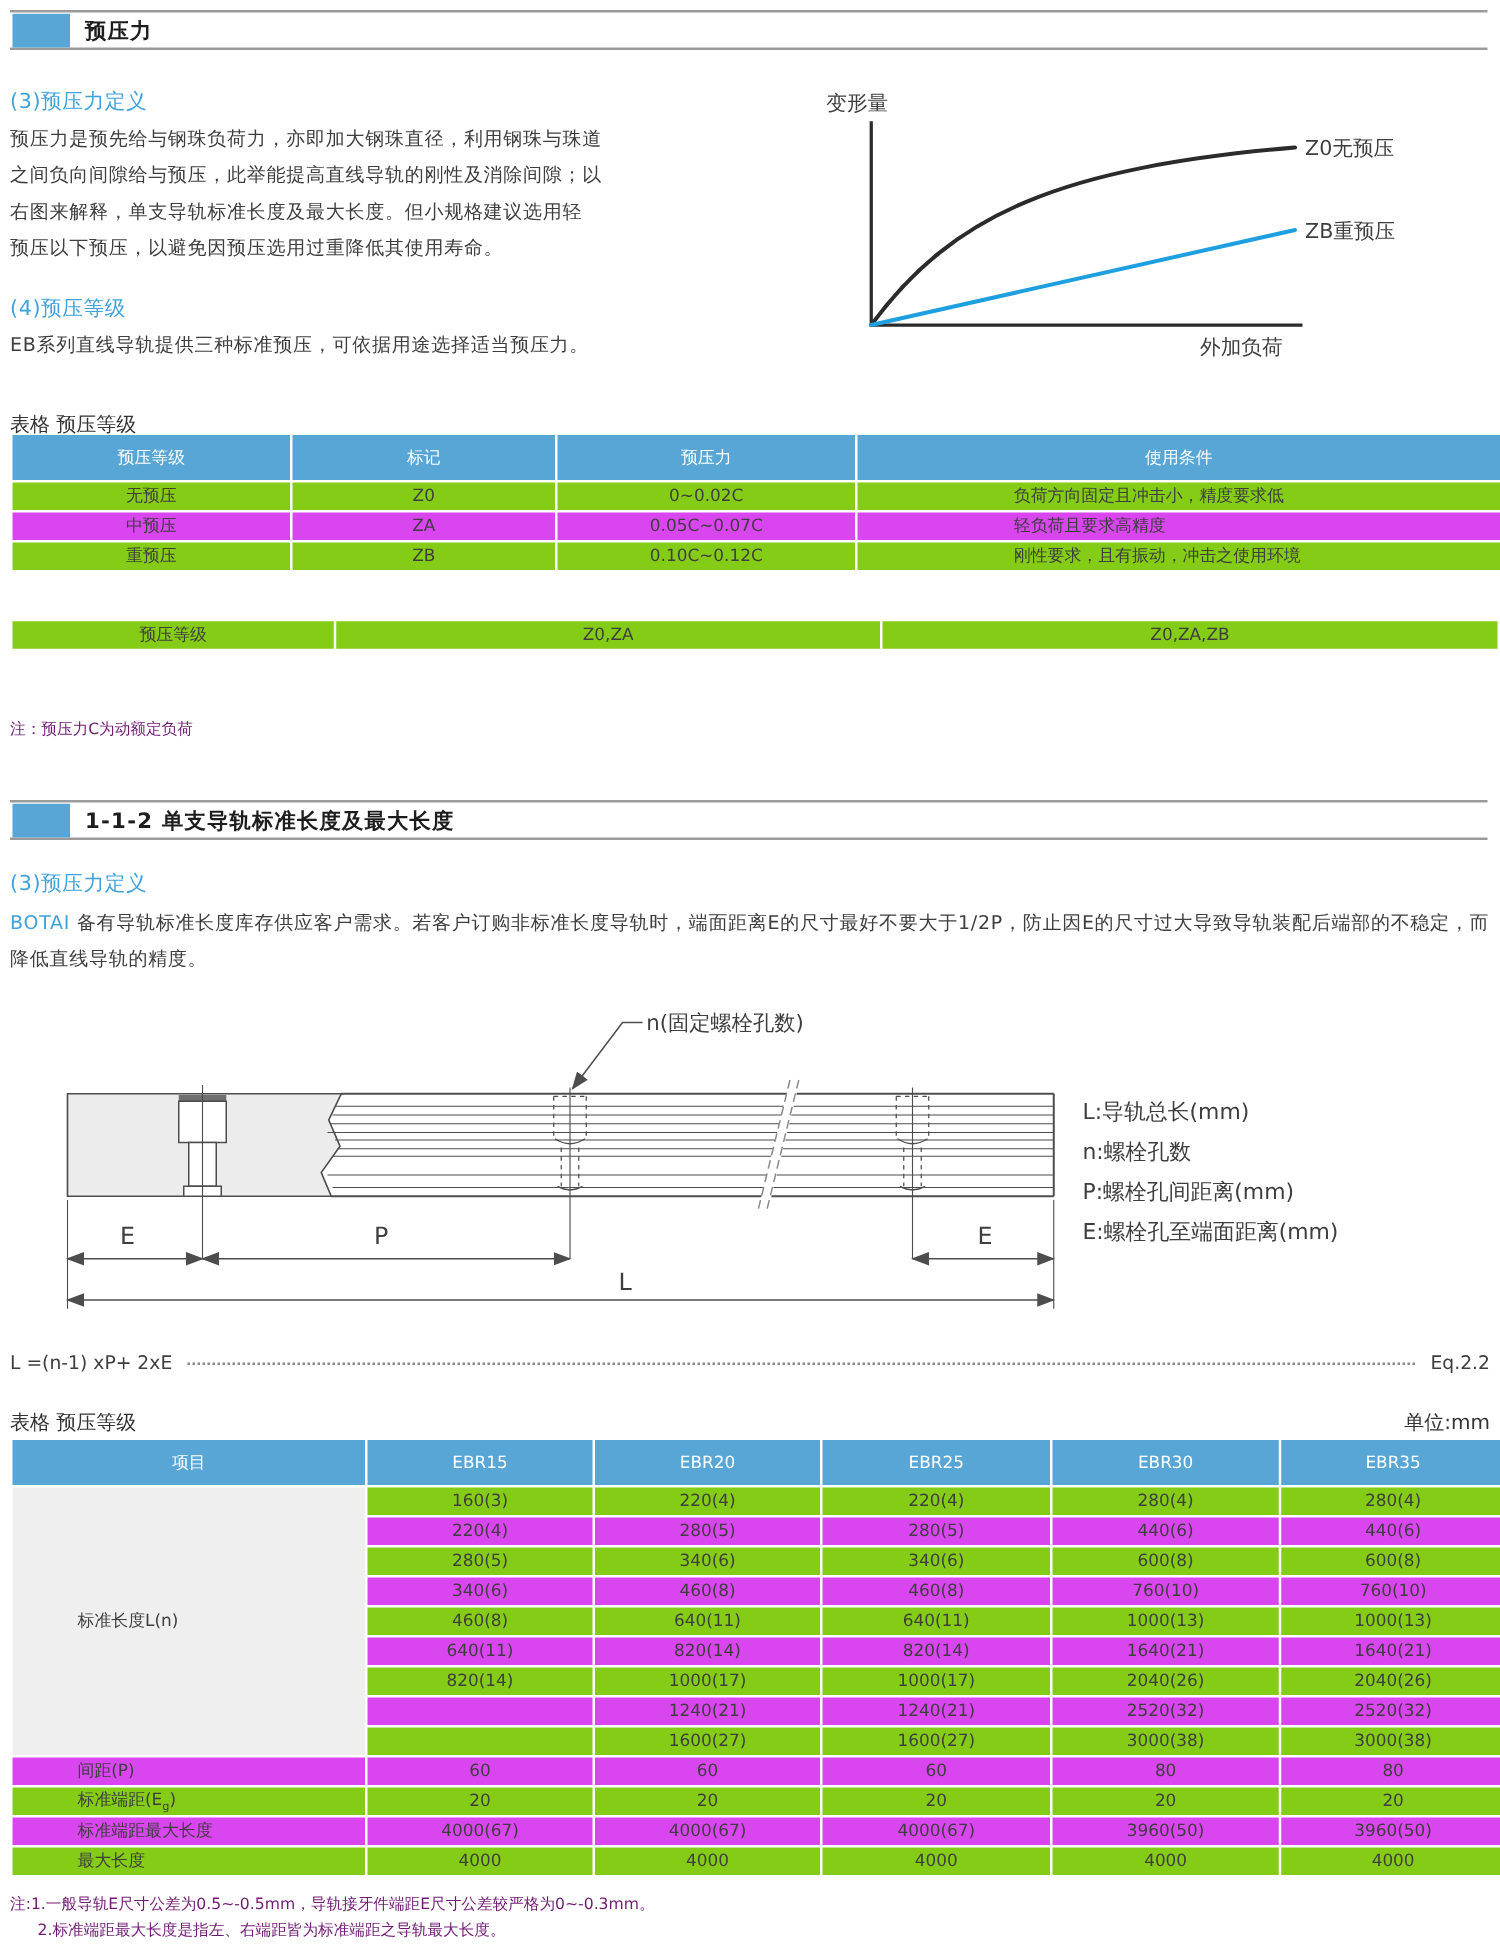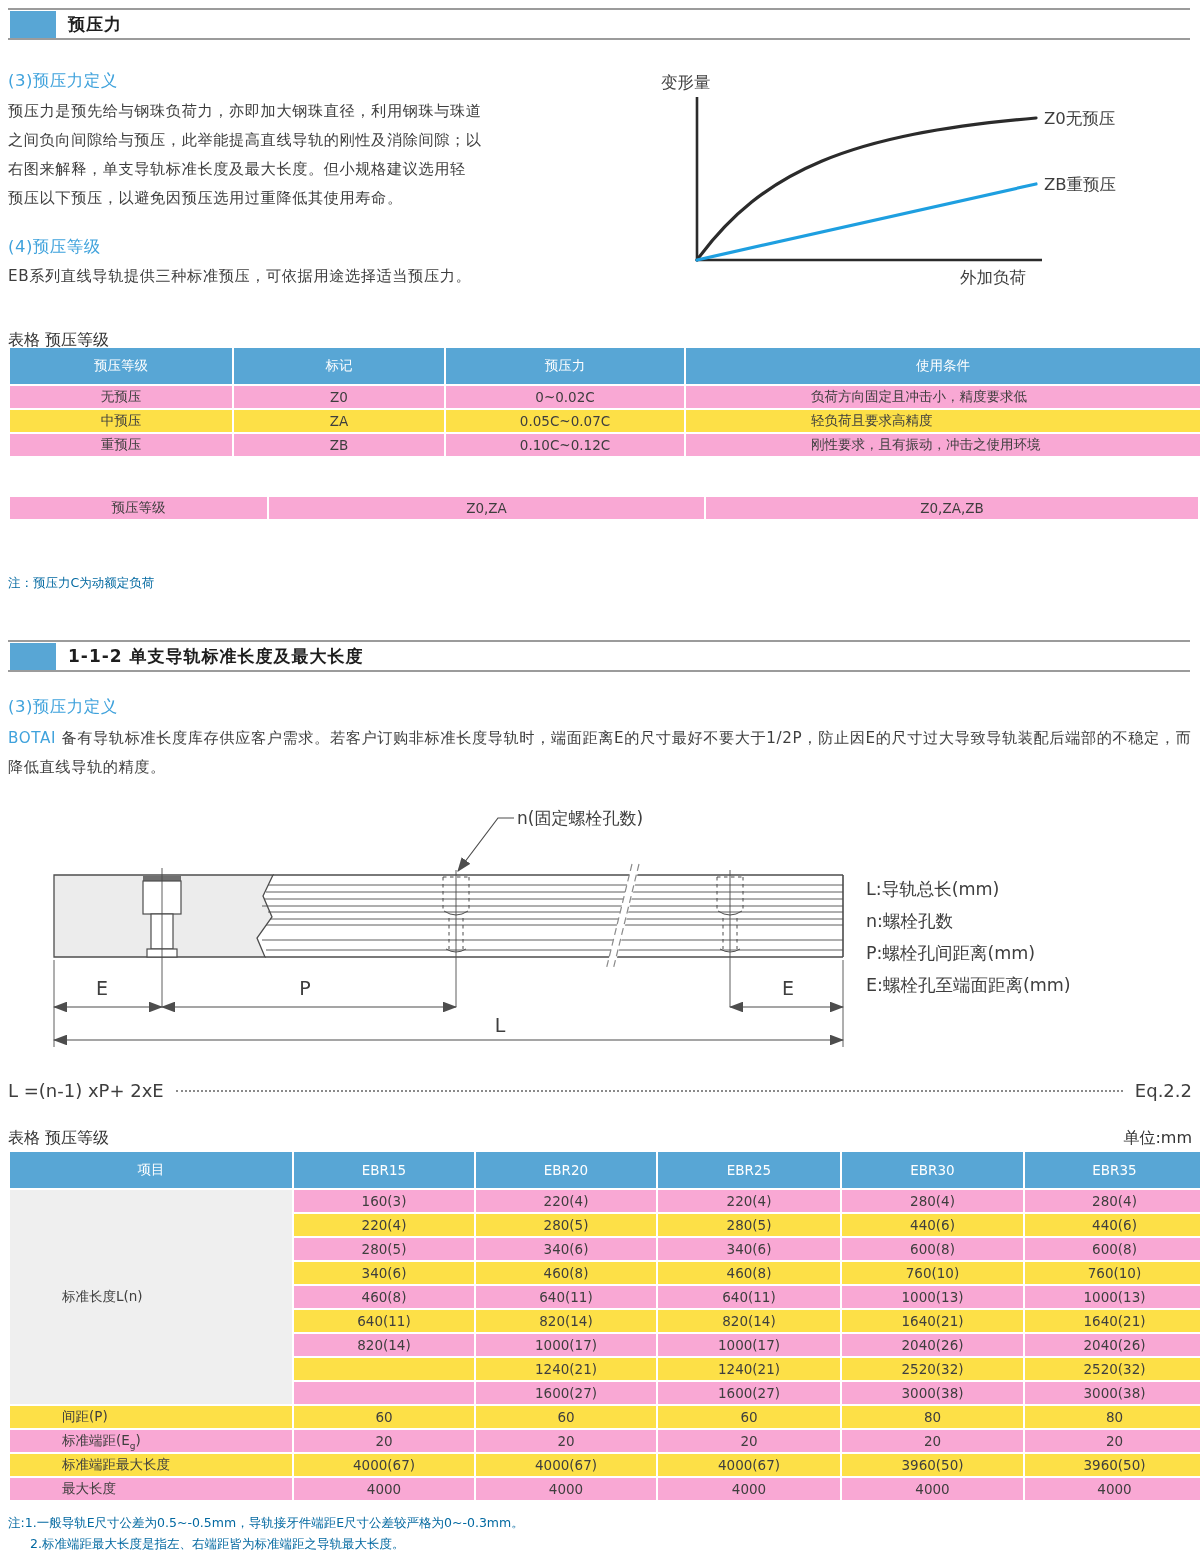--- a/index.html
+++ b/index.html
@@ -11,33 +11,33 @@
   
   .bar{left:8px;width:1182px;height:28px;border-top:2px solid #9b9b9b;border-bottom:2px solid #9b9b9b;
        display:flex;align-items:center;background:#fff;}
   .chip{width:46px;height:27px;background:#58a6d5;margin-left:2px;flex:0 0 auto;}
   .bar-title{margin-left:12px;font-size:17px;font-weight:bold;color:#1d1d1d;letter-spacing:1px;}
   
   .h-blue{font-size:16.5px;color:#3fa2dc;letter-spacing:0.5px;}
   .para{font-size:15.2px;line-height:29px;color:#3e3e3e;letter-spacing:0.6px;}
   .brand{color:#3fa2dc;margin-top:36px;}
   .cap{font-size:16px;color:#333;}
-  .note{font-size:12.5px;color:#0369a1;line-height:21px;}
+  .note{font-size:12.5px;color:#701a75;line-height:21px;}
   
   table{border-collapse:separate;border-spacing:2px;table-layout:fixed;width:1184px;}
   th{background:#58a6d5;color:#fff;font-weight:normal;font-size:13.5px;height:36px;padding:0;}
   td{font-size:13.5px;color:#3e3e3e;text-align:center;height:22px;padding:0;}
-  tr.lt td{background:#f9a8d4;}
-  tr.dk td{background:#fde047;}
+  tr.lt td{background:#84cc16;}
+  tr.dk td{background:#d946ef;}
   td.cond{text-align:left;padding-left:125px;}
   td.lbl{text-align:left;padding-left:52px;}
   td.span-lbl{background:#efefef !important;}
   sub{font-size:9px;}
   
-  .formula{display:flex;align-items:center;width:1184px;font-size:18px;color:#3e3e3e;}
+  .formula{display:flex;align-items:center;width:1184px;font-size:15px;color:#3e3e3e;}
   .dots{flex:1;height:12px;border-bottom:2px dotted #8a8a8a;margin:0 12px 10px 12px;}
   .caprow{display:flex;justify-content:space-between;width:1184px;}
   svg text{fill:#3e3e3e;}
 </style>
 </head>
 <body>
 
 <div class="abs bar" style="top:8px;">
   <div class="chip"></div>
   <div class="bar-title">预压力</div>

